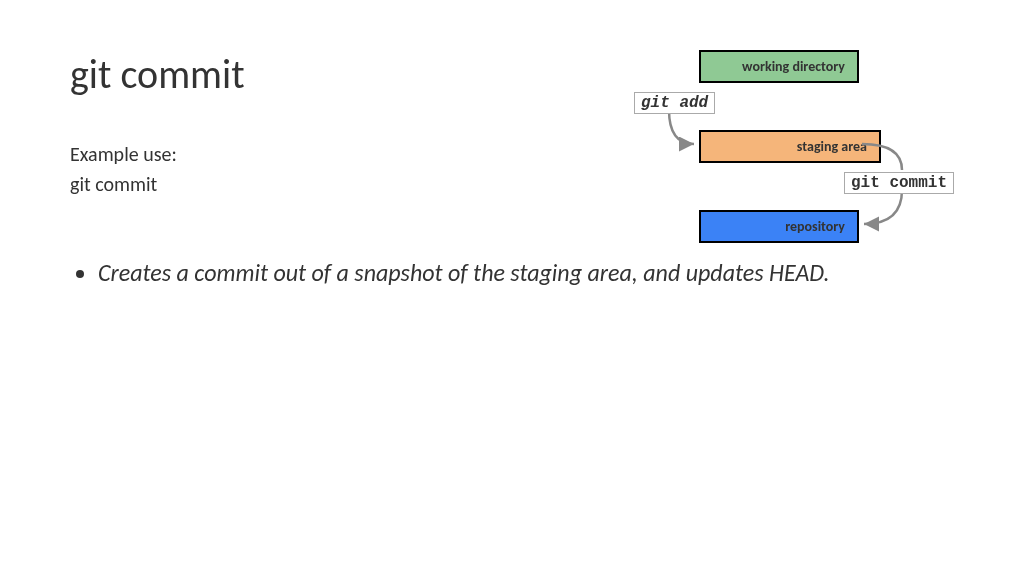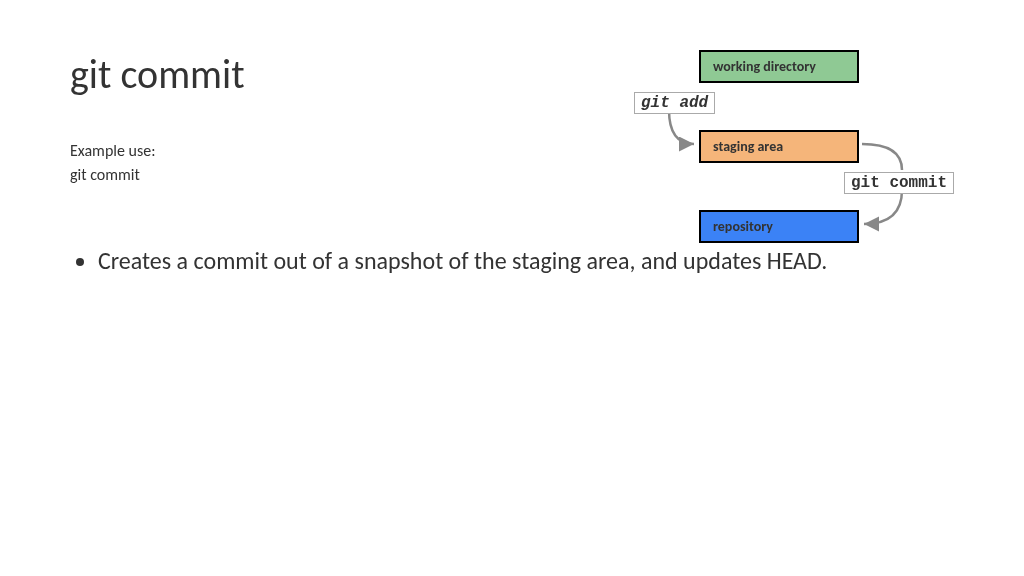--- a/index.html
+++ b/index.html
@@ -14,58 +14,59 @@
     .content {
       padding: 50px 70px 0 70px;
     }
     h1 {
       font-size: 40px;
       font-weight: 400;
       color: #333;
       margin-bottom: 40px;
     }
     .example-block p {
-      font-size: 16px;
+      font-size: 20px;
       line-height: 1.5;
       color: #333;
     }
     .bullet-block {
       margin-top: 57px;
+      font-style: italic;
     }
     .bullet-block ul {
       list-style: disc;
       padding-left: 28px;
     }
     .bullet-block li {
       font-size: 24px;
       line-height: 1.4;
       color: #333;
     }
     .diagram {
       position: absolute;
       top: 50px;
       right: 70px;
       width: 320px;
       height: 200px;
     }
     .box {
       position: absolute;
       border: 2px solid #000;
-      text-align: left;
+      text-align: right;
       font-weight: bold;
       font-size: 14px;
       padding: 6px 12px;
       white-space: nowrap;
     }
     .box-working {
       left: 65px; top: 0; width: 160px;
       background: #8fc994;
     }
     .box-staging {
-      left: 65px; top: 80px; width: 160px;
+      left: 65px; top: 80px; width: 182px;
       background: #f5b57a;
     }
     .box-repo {
       left: 65px; top: 160px; width: 160px;
       background: #3b82f6;
     }
     .cmd-label {
       position: absolute;
       font-family: 'Courier New', monospace;
       font-size: 16px;

